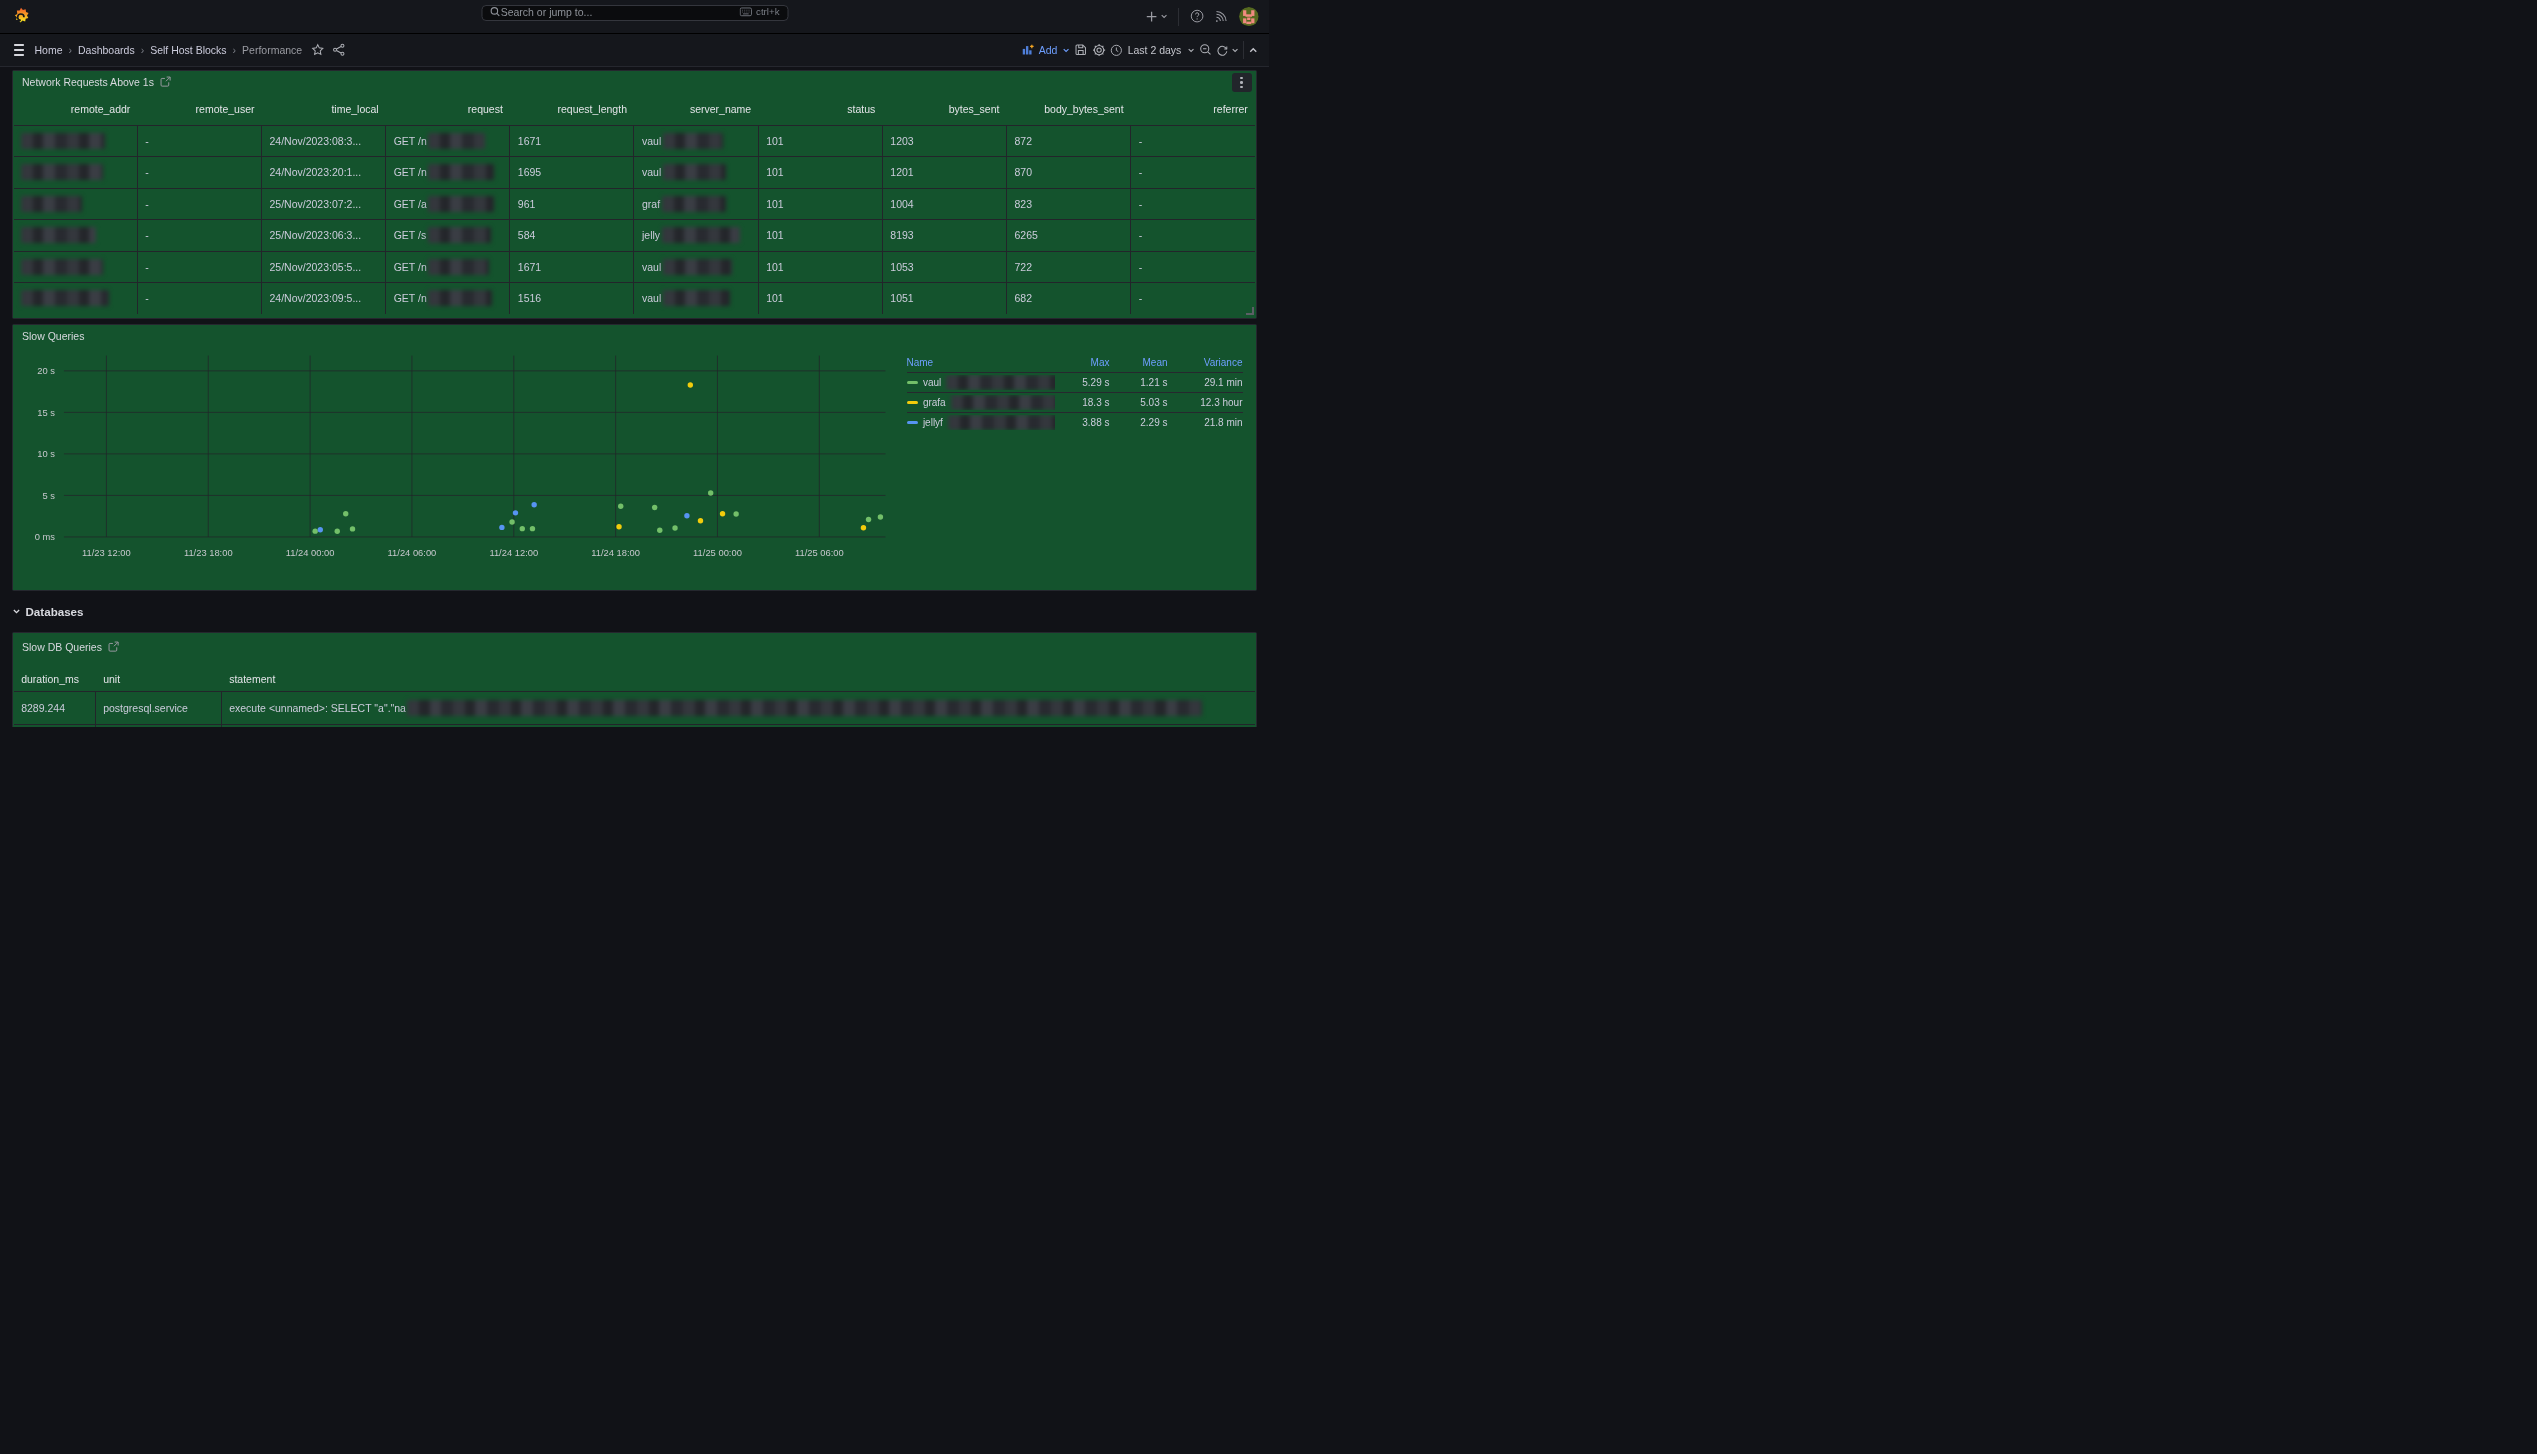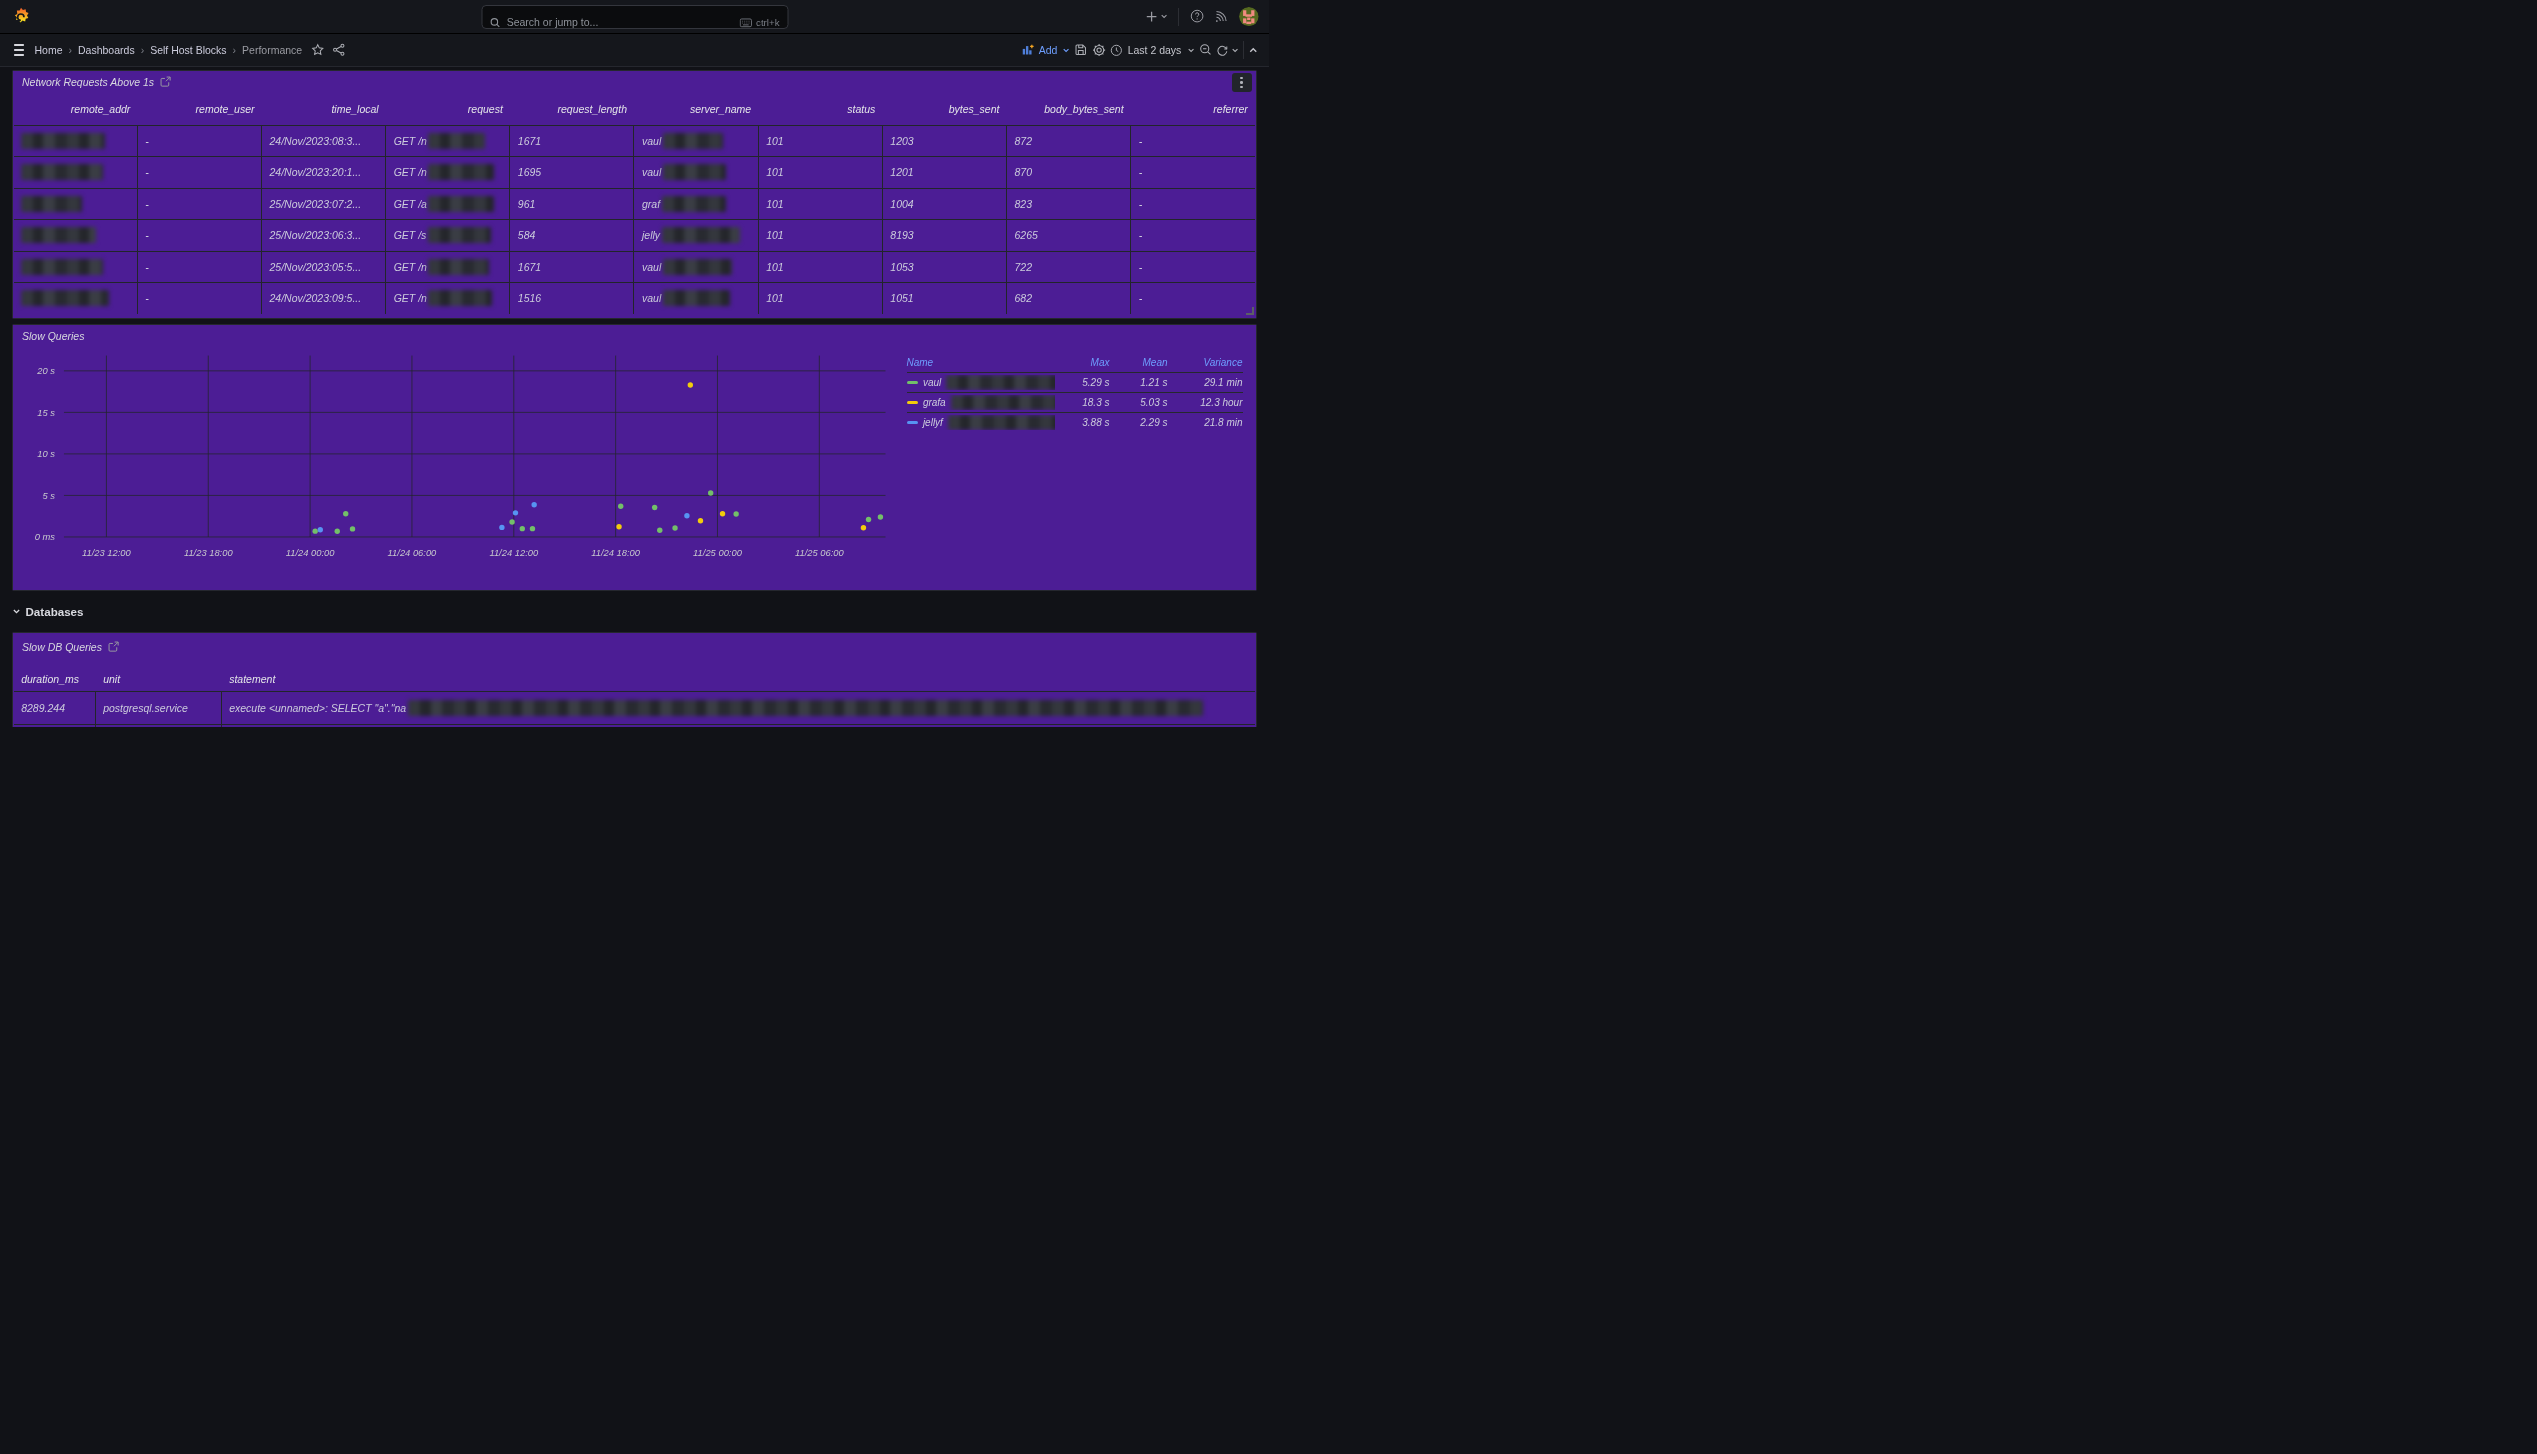--- a/index.html
+++ b/index.html
@@ -10,22 +10,22 @@
   }
   .bar { background:#15171c; }
   
   .topbar {
     height:34px; display:flex; align-items:center; justify-content:space-between;
     padding:0 10.5px; border-bottom:0.7px solid #000;
   }
   .topbar-left { display:flex; align-items:center; width:225px; }
   .search-wrap { position:absolute; left:50%; transform:translateX(-50%); top:5.2px; }
   .search-box {
-    width:307px; height:24px; background:#0b0c0e; border:0.7px solid #34363d; border-radius:4.5px;
-    display:flex; align-items:flex-end; padding:0 7.5px; gap:6px; color:#8e9299; cursor:text;
+    width:307px; height:16px; background:#0b0c0e; border:0.7px solid #34363d; border-radius:4.5px;
+    display:flex; align-items:flex-start; padding:0 7.5px; gap:0; color:#8e9299; cursor:text;
   }
   .search-box .ph { flex:1; font-size:10.5px; color:#8e9299; }
   .kbd-hint { display:flex; align-items:center; gap:3.7px; color:#7b7f87; font-size:9.7px;padding-left:23px; }
   .topbar-right { display:flex; align-items:center; gap:10.5px; }
   .icon-btn { display:flex; align-items:center; gap:2.2px; cursor:pointer; color:#9a9ba2; background:none; border:none; }
   .vdiv { width:0.7px; height:18px; background:#2c2e34; }
   .avatar { width:19.5px; height:19.5px; border-radius:50%; overflow:hidden; cursor:pointer; }
   
   .navbar {
     height:33px; display:flex; align-items:center; justify-content:space-between;
@@ -37,21 +37,21 @@
   .breadcrumb { display:flex; align-items:center; gap:6px; font-size:10.5px; }
   .crumb { color:#ccccdc; cursor:pointer; }
   .crumb.current { color:#9a9ba2; cursor:default; }
   .crumb-sep { color:#7b7f87; font-size:10.5px; }
   .nav-right { display:flex; align-items:center; gap:4px; }
   .add-btn { display:flex; align-items:center; gap:4.5px; color:#6e9fff; font-size:10.5px; cursor:pointer; background:none; border:none; }
   .time-btn { display:flex; align-items:center; gap:5.2px; color:#c5c6cd; font-size:10.5px; cursor:pointer; background:none; border:none; }
   
   .page { position:absolute; top:68px; left:0; right:0; bottom:0; }
   .panel {
-    position:absolute; background:#4c1d95; border:0.7px solid #25272e; border-radius:1.5px;font-style:italic;
+    position:absolute; background:#14532d; border:0.7px solid #25272e; border-radius:1.5px;
   }
   .panel-header { display:flex; align-items:center; gap:6px; padding:5.2px 9px; position:relative; }
   .panel-title { font-size:10.5px; color:#d8d9df; font-weight:500; cursor:pointer; }
   .ext-link { color:#9a9ba2; cursor:pointer; display:flex; }
   .kebab-box {
     position:absolute; right:4.5px; top:2.2px; width:19.5px; height:19.5px; background:#22252b;
     border-radius:3px; display:flex; align-items:center; justify-content:center; cursor:pointer;
   }
   .kebab { display:flex; flex-direction:column; gap:1.9px; }
   .kebab i { width:2.6px; height:2.6px; background:#b2b4bb; border-radius:50%; display:block; }

